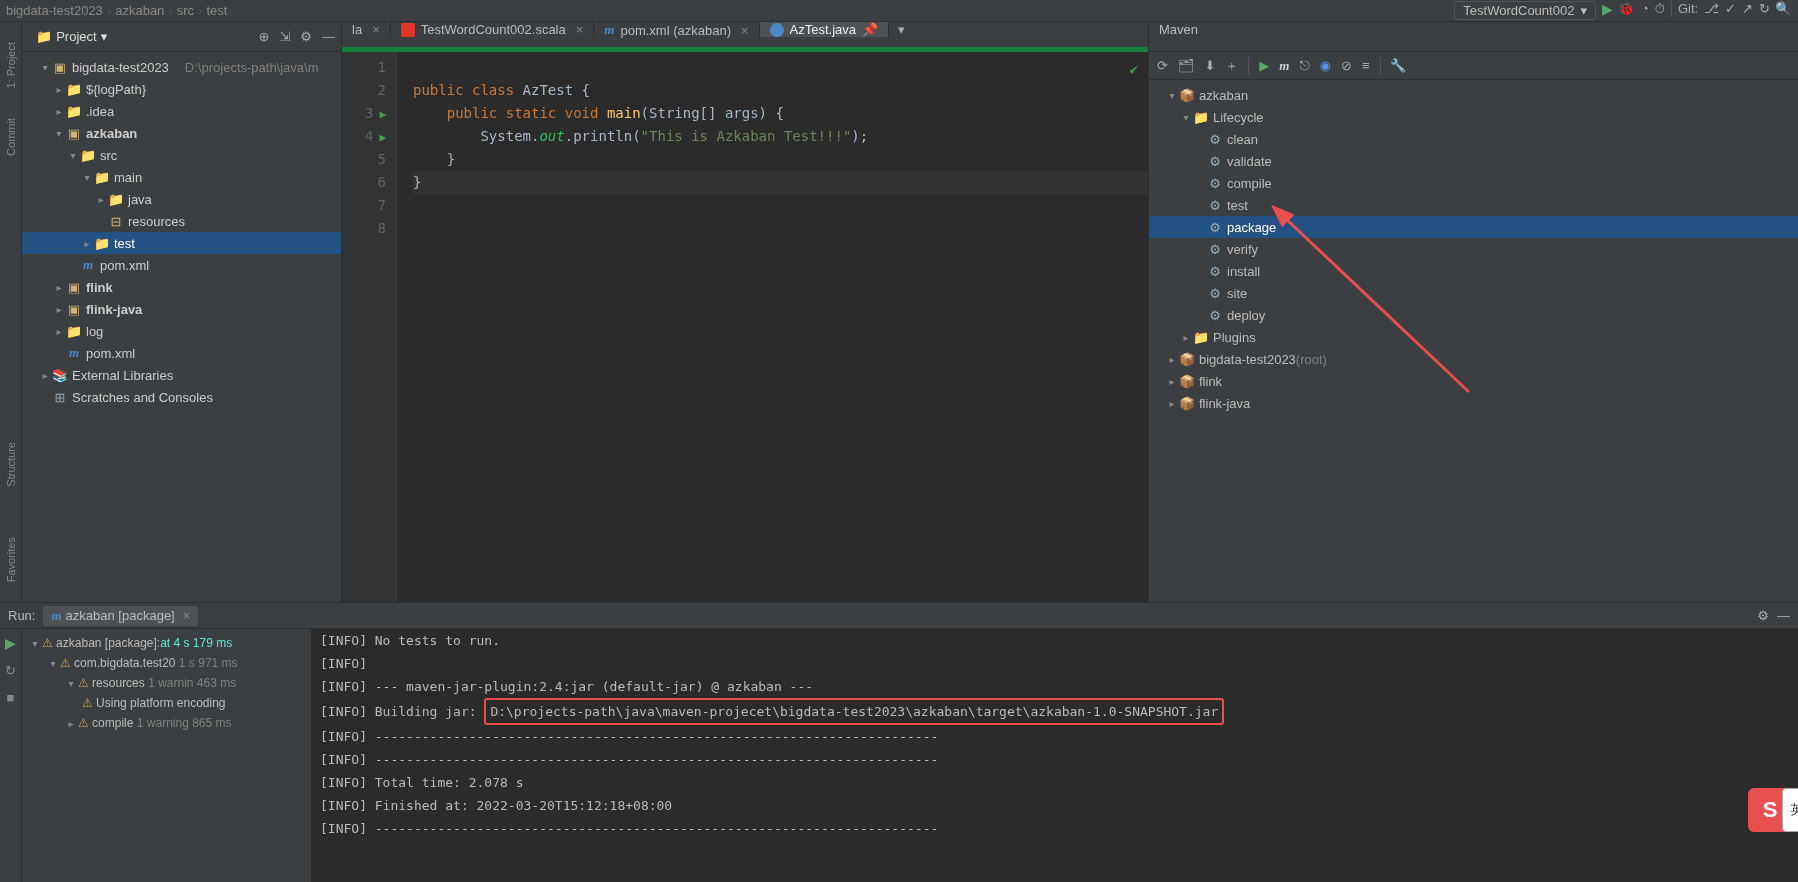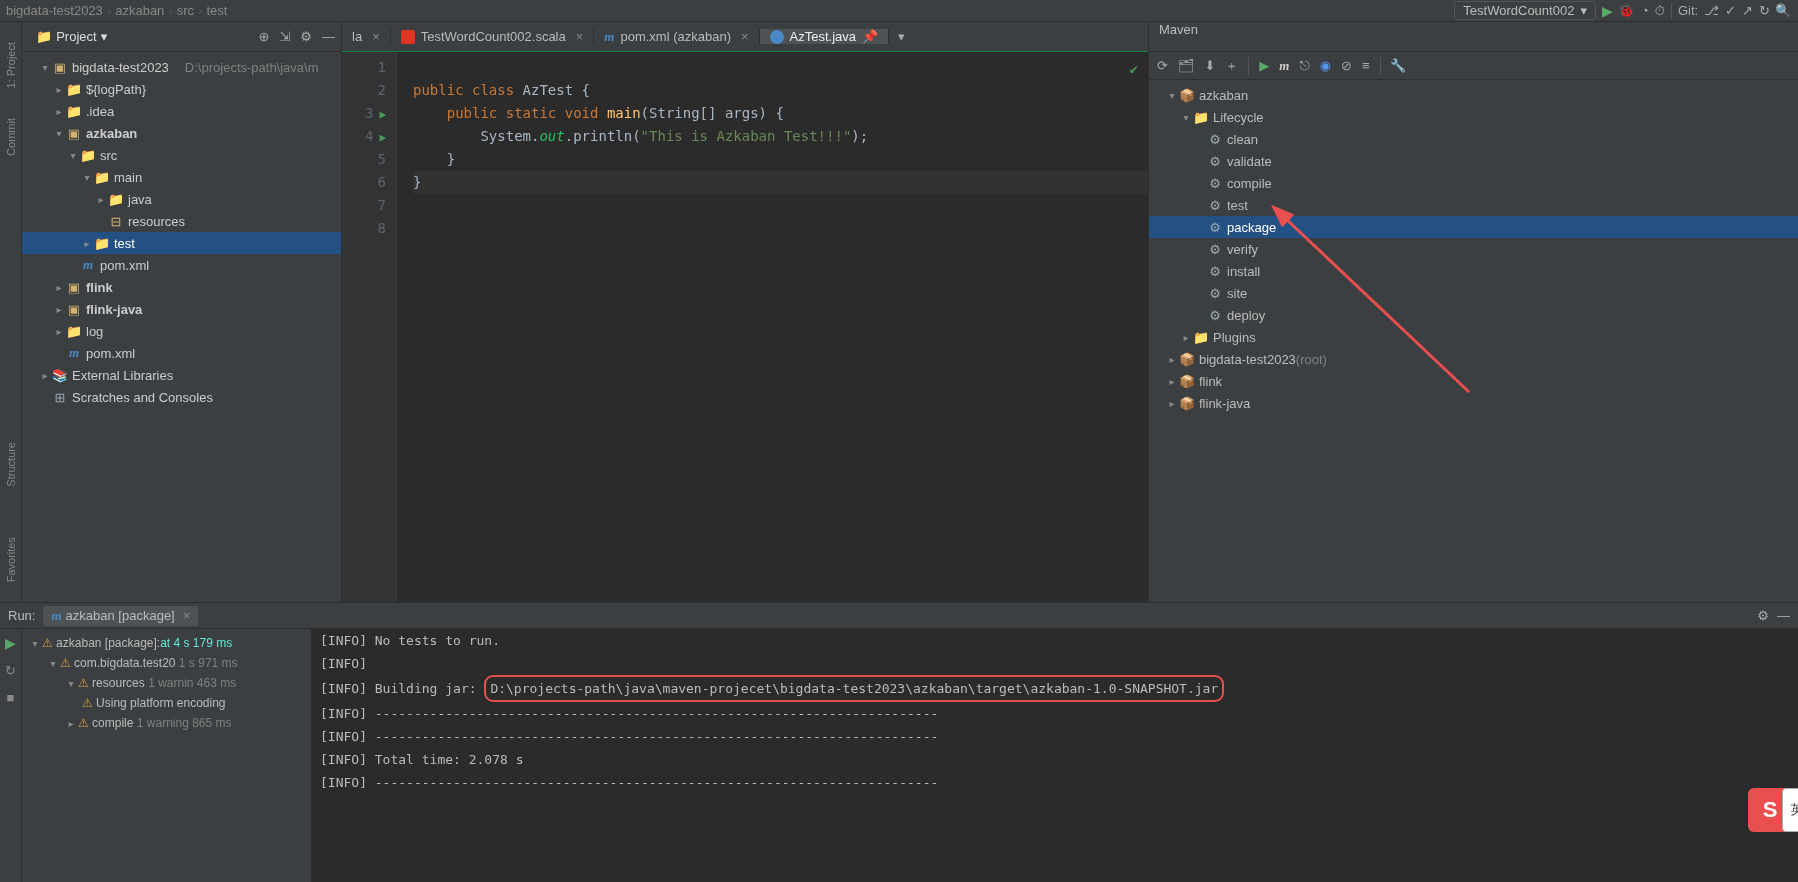--- a/index.html
+++ b/index.html
@@ -8,21 +8,21 @@
     --bg-dark:#2b2b2b; --bg-darker:#313335; --bg-panel:#3c3f41; --bg-toolbar:#3c3f41;
     --border:#323232; --sel:#0d293e; --sel2:#245184; --text:#bbbbbb; --text-dim:#808080;
     --link:#287bde; --keyword:#cc7832; --string:#6a8759; --number:#6897bb; --ident:#ffc66d;
     --gutter:#606366; --editor-bg:#2b2b2b;
   }
 
   
   .topbar{height:22px;background:#3c3f41;display:flex;align-items:center;padding:0 6px;justify-content:space-between;border-bottom:1px solid #2d2f30}
   .crumbs{display:flex;align-items:center;gap:4px;color:#888}
   .crumbs .sep{color:#555}
-  .topbar .right{display:flex;align-items:center;gap:6px}
+  .topbar .right{display:flex;align-items:flex-start;gap:6px}
   .runcfg{border:1px solid #555;border-radius:3px;padding:1px 8px;display:flex;align-items:center;gap:6px;background:#3c3f41}
   .tri-green{color:#59a869;font-size:14px}
   .bug{color:#5394ec}
 
   .main{display:flex;height:calc(100% - 22px - 280px)}
   .leftgutter{width:22px;background:#3c3f41;border-right:1px solid #2d2f30;display:flex;flex-direction:column;align-items:center;padding-top:20px;gap:30px;color:#888}
   .vtext{writing-mode:vertical-rl;transform:rotate(180deg);font-size:11px}
 
   
   .proj{width:320px;background:#3c3f41;border-right:1px solid #2d2f30;display:flex;flex-direction:column;overflow:hidden}
@@ -38,21 +38,21 @@
   .tnode .dim{color:#808080;margin-left:16px}
   .tnode.sel{background:#245184;color:#fff}
   .tnode.sel .lbl{color:#fff}
   .ind1{padding-left:16px}.ind2{padding-left:30px}.ind3{padding-left:44px}.ind4{padding-left:58px}.ind5{padding-left:72px}
   .folder-ic{color:#d0b171}
   .folder-blue{color:#4a88c7}
   .mvn-ic{color:#4a88c7;font-weight:bold;font-style:italic;font-family:serif;font-size:13px}
 
   
   .editor-area{flex:1;display:flex;flex-direction:column;background:#313335}
-  .etabs{height:30px;display:flex;align-items:center;background:#3c3f41;border-bottom:1px solid #15803d}
+  .etabs{height:30px;display:flex;align-items:flex-start;background:#3c3f41;border-bottom:5px solid #15803d}
   .etab{display:flex;align-items:center;gap:6px;padding:0 10px;border-right:1px solid #2d2f30;color:#bbb;position:relative}
   .etab.active{background:#4e5254;color:#eee}
   .etab .close{color:#888;margin-left:4px}
   .etab .pin{color:#888}
   .scala-ic{display:inline-block;width:14px;height:14px;background:#de3423;border-radius:2px}
   .java-ic{display:inline-block;width:14px;height:14px;background:#4a88c7;border-radius:7px}
   .arrowd{width:24px;display:flex;align-items:center;justify-content:center;color:#aaa}
 
   .editor{flex:1;display:flex;background:#2b2b2b;font-family:Consolas,monospace;font-size:14px}
   .gutter{width:55px;background:#313335;color:#606366;text-align:right;padding:4px 10px 4px 0;line-height:23px;border-right:1px solid #3a3a3a;position:relative}
@@ -84,21 +84,21 @@
   
   .runpanel{height:280px;background:#2b2b2b;border-top:1px solid #2d2f30;display:flex;flex-direction:column}
   .runhead{height:26px;background:#3c3f41;display:flex;align-items:center;padding:0 8px;gap:8px;border-bottom:1px solid #2d2f30}
   .runbody{flex:1;display:flex;overflow:hidden}
   .run-left{width:22px;background:#3c3f41;display:flex;flex-direction:column;align-items:center;padding-top:6px;gap:12px;color:#888;border-right:1px solid #2d2f30}
   .run-tree{width:290px;background:#3c3f41;padding:4px 0;overflow:auto;border-right:1px solid #2d2f30}
   .rtnode{display:flex;align-items:center;height:20px;font-size:12px;white-space:nowrap}
   .rtnode .ar{width:14px;text-align:center;color:#888;font-size:10px}
   .warn-ic{color:#d9a343}
   .run-console{flex:1;background:#2b2b2b;font-family:Consolas,monospace;font-size:13px;line-height:23px;padding:0 8px;overflow:auto;color:#bbb}
-  .run-console .hl-box{border:2px solid #e94f4f;border-radius:9px;padding:0 4px;display:inline-block}
+  .run-console .hl-box{border:2px solid #e94f4f;border-radius:3px;padding:0 4px;display:inline-block}
   .ime{position:absolute;right:6px;bottom:50px;width:44px;height:44px;background:#e94f4f;border-radius:6px;color:#fff;display:flex;align-items:center;justify-content:center;font-size:22px;font-weight:bold}
   .ime2{position:absolute;right:-14px;bottom:50px;width:30px;height:44px;background:#fff;border:1px solid #aaa;border-radius:4px 0 0 4px;display:flex;align-items:center;justify-content:center;color:#333}
 
   svg.arrow{position:absolute;top:0;left:0;pointer-events:none}
 </style>
 </head>
 <body>
 
 <div class="topbar">
   <div class="crumbs">
@@ -414,24 +414,26 @@
     <div class="run-tree">
       <div class="rtnode" style="padding-left:6px"><span class="ar">▾</span><span class="warn-ic">⚠</span>&nbsp;<span>azkaban [package]:</span><span style="color:#5eead4"> at 4 s 179 ms</span></div>
       <div class="rtnode" style="padding-left:24px"><span class="ar">▾</span><span class="warn-ic">⚠</span>&nbsp;<span>com.bigdata.test20</span>&nbsp;<span style="color:#808080">1 s 971 ms</span></div>
       <div class="rtnode" style="padding-left:42px"><span class="ar">▾</span><span class="warn-ic">⚠</span>&nbsp;<span>resources</span>&nbsp;<span style="color:#808080">1 warnin</span>&nbsp;<span style="color:#808080">463 ms</span></div>
       <div class="rtnode" style="padding-left:60px"><span class="warn-ic">⚠</span>&nbsp;<span>Using platform encoding</span></div>
       <div class="rtnode" style="padding-left:42px"><span class="ar">▸</span><span class="warn-ic">⚠</span>&nbsp;<span>compile</span>&nbsp;<span style="color:#808080">1 warning</span>&nbsp;<span style="color:#808080">865 ms</span></div>
     </div>
     <div class="run-console" id="console">
         <div>[INFO] No tests to run.</div>
         <div>[INFO]</div>
+        <div>[INFO] --- maven-jar-plugin:2.4:jar (default-jar) @ azkaban ---</div>
         <div><span>[INFO] Building jar: </span><span class="hl-box">D:\projects-path\java\maven-projecet\bigdata-test2023\azkaban\target\azkaban-1.0-SNAPSHOT.jar</span></div>
         <div>[INFO] ------------------------------------------------------------------------</div>
         <div>[INFO] ------------------------------------------------------------------------</div>
         <div>[INFO] Total time:  2.078 s</div>
+        <div>[INFO] Finished at: 2022-03-20T15:12:18+08:00</div>
         <div>[INFO] ------------------------------------------------------------------------</div>
       </div>
   </div>
 </div>
 
 <div class="ime">
     <span>S</span>
   </div>
 <div class="ime2">
     <span>英</span>

